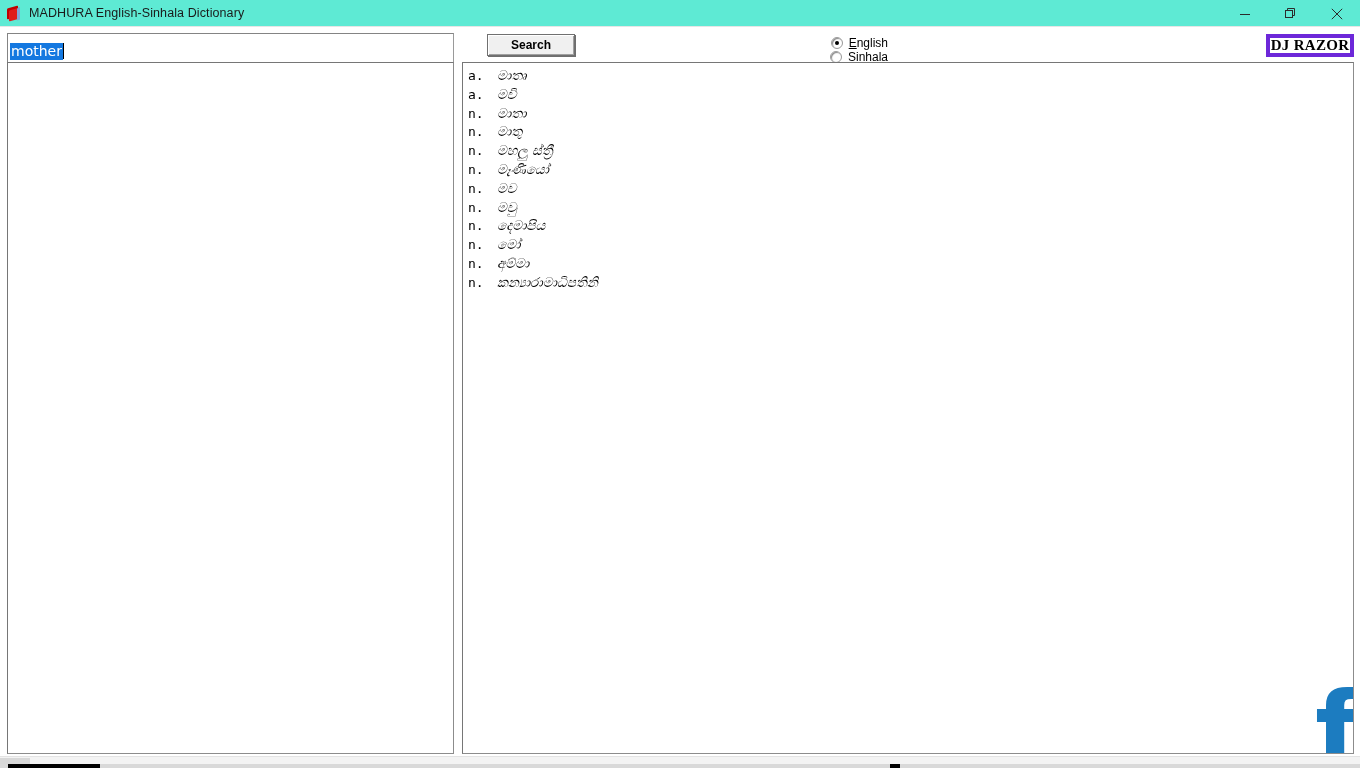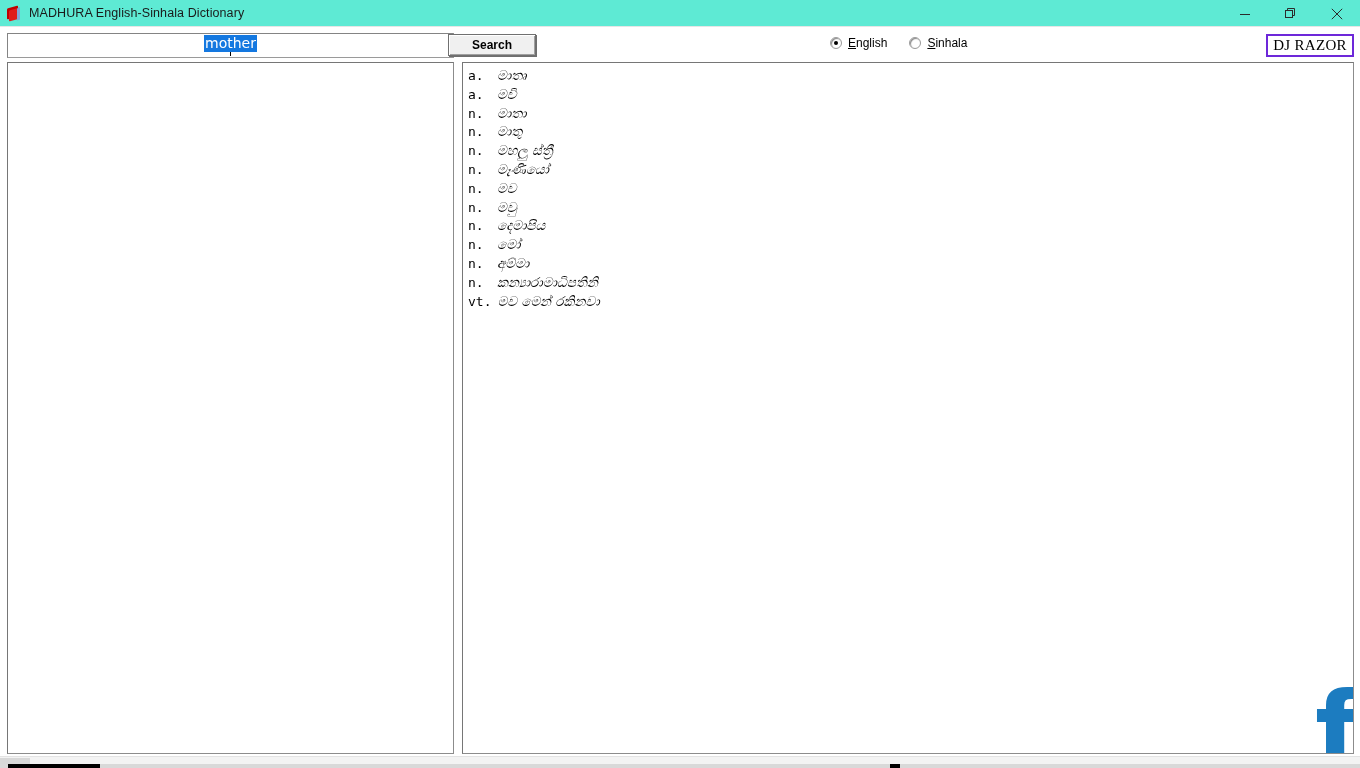--- a/index.html
+++ b/index.html
@@ -75,57 +75,56 @@
     background: #ffffff;
   }
 
   .search-input-wrap {
     position: absolute; left: 7px; top: 6px;
     width: 447px; height: 25px;
     border: 1px solid #9a9a9a;
     border-top-color: #848484;
     border-left-color: #848484;
     background: #ffffff;
-    padding: 1px 2px;
+    padding: 17px 2px;
     display: flex; align-items: center;
     overflow: hidden;
-    flex-direction: column;
   }
   .search-sel {
     background: #1478e0;
     color: #ffffff;
     font-family: "DejaVu Sans", sans-serif;
     font-size: 14px;
     line-height: 17px;
     padding: 0 1px;
     white-space: pre;
   }
   .caret {
     width: 1px; height: 16px;
     background: #000; margin-left: 0px;
   }
 
   .btn-search {
-    position: absolute; left: 448px; top: 34px;
+    position: absolute; left: 487px; top: 34px;
     width: 88px; height: 22px;
     background: #f0f0f0;
     border: 1px solid #707070;
     box-shadow: inset 1px 1px 0 #ffffff, inset -1px -1px 0 #a0a0a0,
                 1px 1px 0 #6e6e6e;
     font-family: "Liberation Sans", sans-serif;
     font-size: 12px;
     font-weight: bold;
     color: #000000;
     display: flex; align-items: center; justify-content: center;
     cursor: default;
   }
 
   .radio-group {
     position: absolute; left: 830px; top: 36px;
-    display: flex; align-items: flex-end; gap: 22px;
+    display: flex; align-items: flex-end;  flex-direction: column;
   }
   .radio-item {
     display: flex; align-items: center;
     font-family: "Liberation Sans", sans-serif;
     font-size: 12px;
     color: #000;
     cursor: default;
   }
   .radio-dot {
     width: 12px; height: 12px;
@@ -142,25 +141,25 @@
     position: absolute; left: 3px; top: 3px;
     width: 4px; height: 4px;
     border-radius: 50%;
     background: #000000;
   }
   .radio-label u { text-decoration: underline; }
 
   .razor-badge {
     position: absolute; left: 1266px; top: 34px;
     width: 88px; height: 23px;
-    border: 2px solid #6d28d9;
+    border: 4px solid #6d28d9;
     background: #ffffff;
     display: flex; align-items: center; justify-content: center;
     font-family: "Liberation Serif", serif;
-    font-weight: normal;
+    font-weight: bold;
     font-size: 15px;
     letter-spacing: 0.3px;
     color: #000000;
   }
 
   
   .panel {
     position: absolute;
     background: #ffffff;
     border: 1px solid #8c8c8c;
@@ -336,24 +335,20 @@
           <span class="term">මෝ</span>
         </div>
         <div class="result-row">
           <span class="pos">n.</span>
           <span class="term">අම්මා</span>
         </div>
         <div class="result-row">
           <span class="pos">n.</span>
           <span class="term">කන්‍යාරාමාධිපතිනි</span>
         </div>
-        <div class="result-row">
-          <span class="pos">vt.</span>
-          <span class="term">මව මෙන් රකිනවා</span>
-        </div>
       </div>
 
     <div class="watermark">
       <svg width="330" height="150" viewBox="0 0 330 150" xmlns="http://www.w3.org/2000/svg">
         <g fill="#1c7cc0">
 
           <path d="M260,8 a66,66 0 1,1 -0.1,0 Z M252,42
                    c-14,2 -26,12 -31,25 -3,8 -3,16 1,23 2,4 5,7 8,10
                    -6,5 -10,12 -11,20 -1,9 2,18 9,24 l15,0
                    c-7,-5 -11,-13 -10,-21 1,-8 6,-15 14,-18 4,-1 8,-2 12,-2

